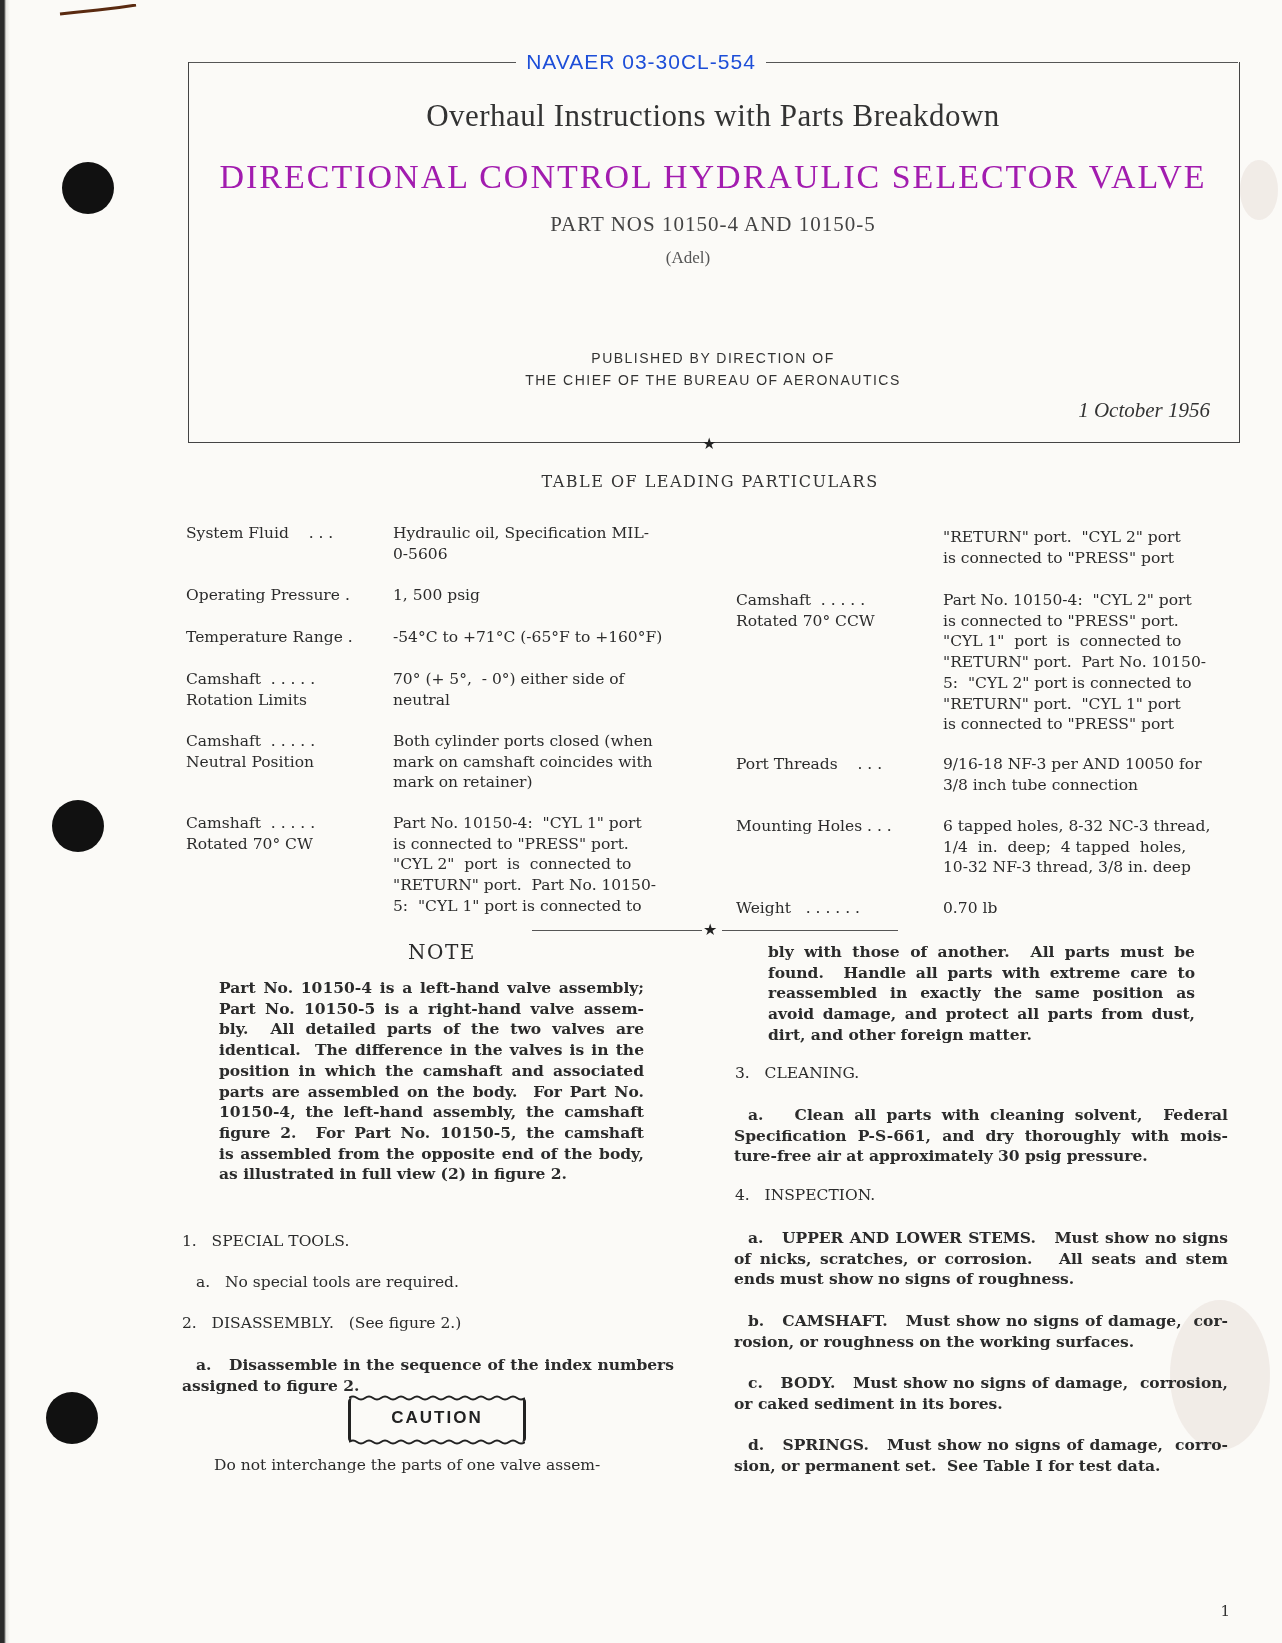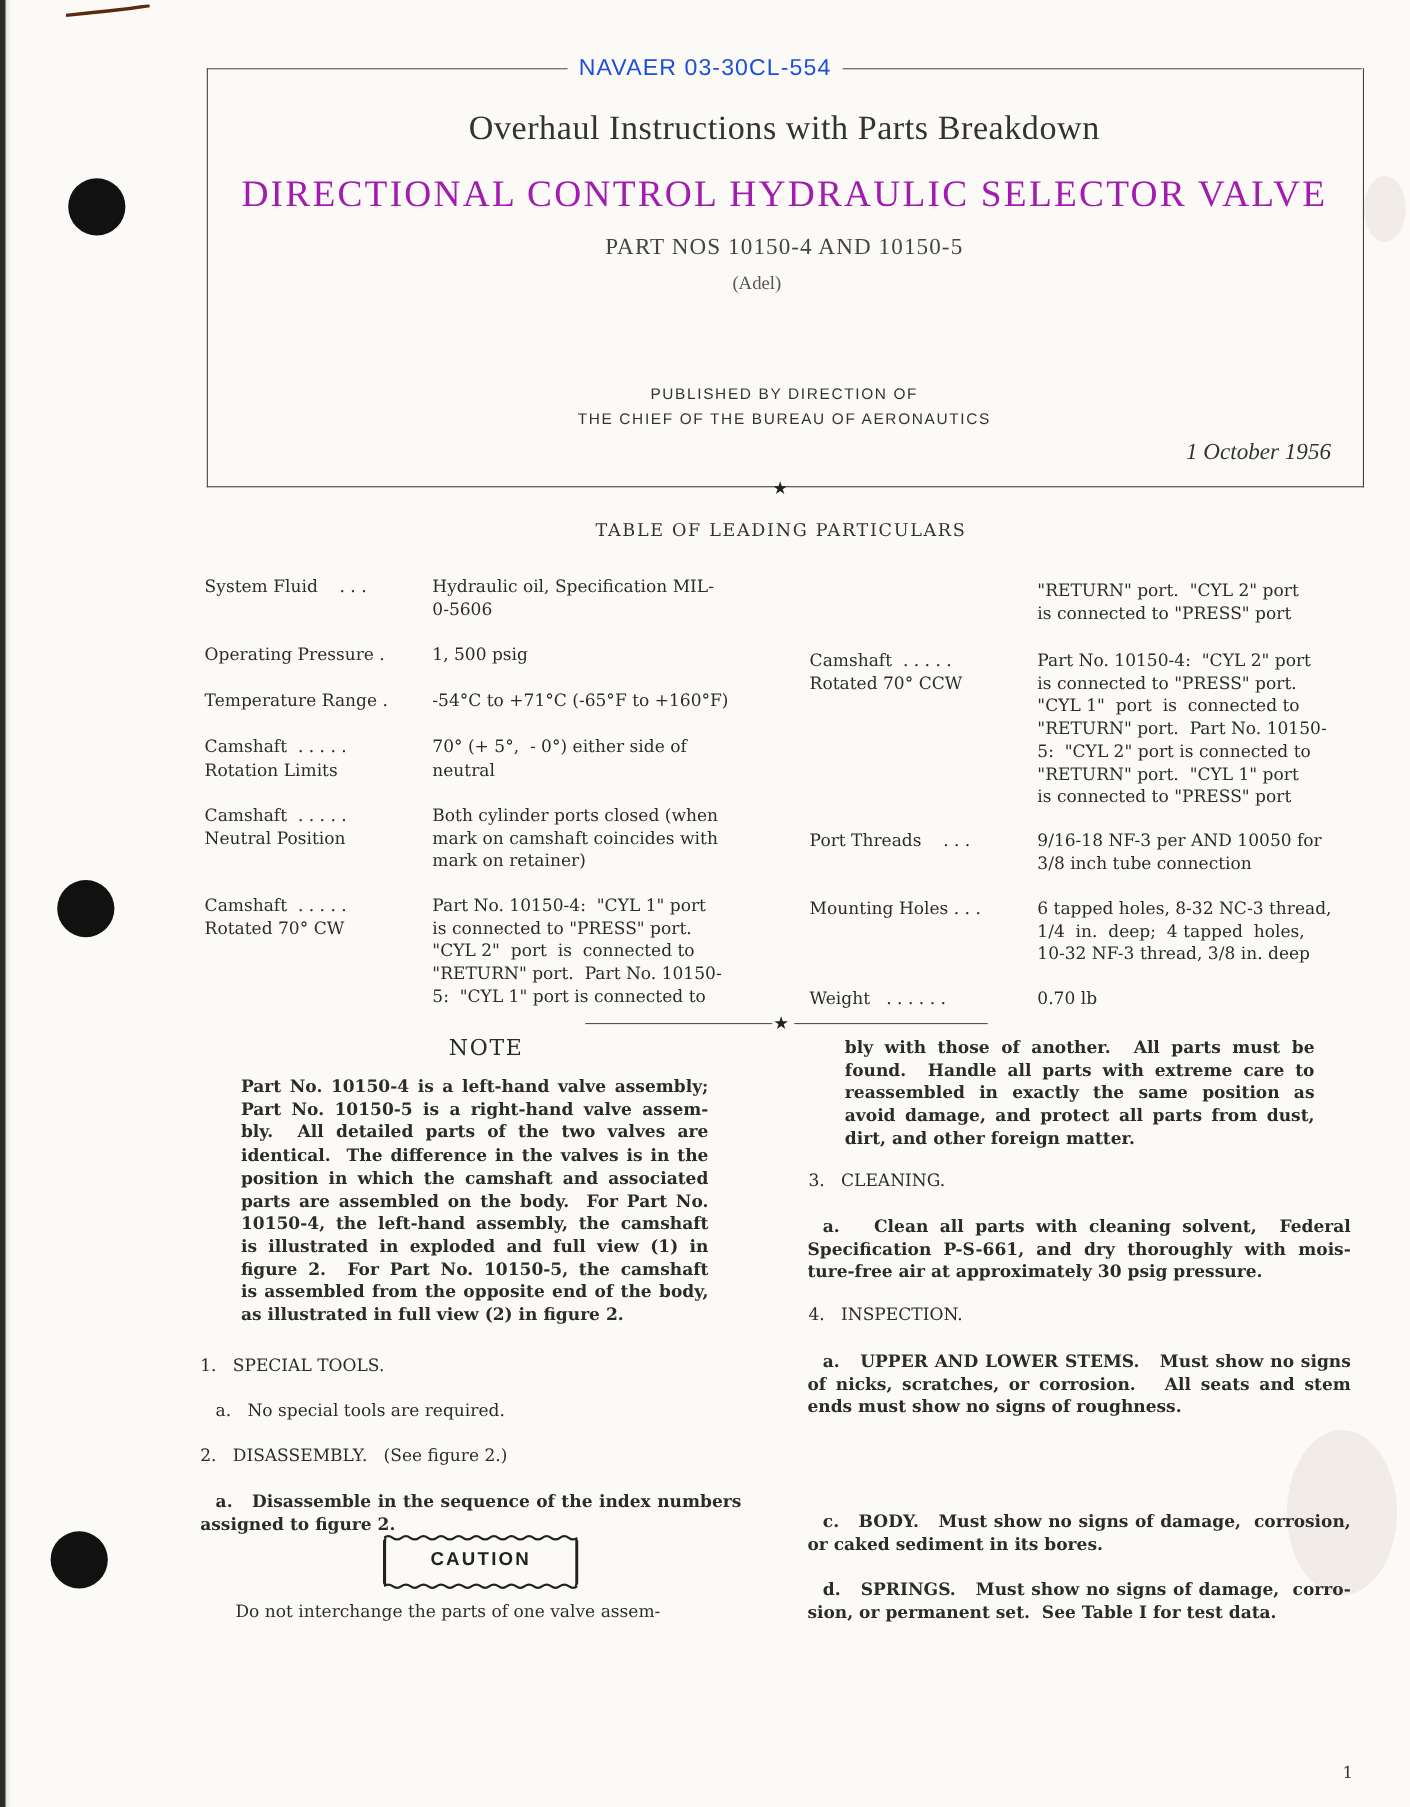--- a/index.html
+++ b/index.html
@@ -155,21 +155,20 @@
 
 <div class="note-title">NOTE</div>
 <div class="para" id="note-para" style="left:219px;top:978px;width:425px;">
     <span class="line">Part No. 10150-4 is a left-hand valve assembly;</span>
     <span class="line">Part No. 10150-5 is a right-hand valve assem-</span>
     <span class="line">bly.  All detailed parts of the two valves are</span>
     <span class="line">identical.  The difference in the valves is in the</span>
     <span class="line">position in which the camshaft and associated</span>
     <span class="line">parts are assembled on the body.  For Part No.</span>
     <span class="line">10150-4, the left-hand assembly, the camshaft</span>
-    <span class="line">is illustrated in exploded and full view (1) in</span>
     <span class="line">figure 2.  For Part No. 10150-5, the camshaft</span>
     <span class="line">is assembled from the opposite end of the body,</span>
     <span class="line last">as illustrated in full view (2) in figure 2.</span>
   </div>
 
 <div class="heading" style="left:182px;top:1232px;">1.   SPECIAL TOOLS.</div>
 <div class="heading" style="left:196px;top:1273px;">a.   No special tools are required.</div>
 <div class="heading" style="left:182px;top:1314px;">2.   DISASSEMBLY.   (See figure 2.)</div>
 <div class="para" id="disasm-a" style="left:182px;top:1355px;width:492px;">
     <span class="line" style="padding-left: 14px;">a.   Disassemble in the sequence of the index numbers</span>
@@ -202,20 +201,22 @@
     <span class="line last">ture-free air at approximately 30 psig pressure.</span>
   </div>
 
 <div class="heading" style="left:735px;top:1186px;">4.   INSPECTION.</div>
 <div class="para" id="insp-a" style="left:734px;top:1228px;width:494px;">
     <span class="line" style="padding-left: 14px;">a.   UPPER AND LOWER STEMS.   Must show no signs</span>
     <span class="line">of nicks, scratches, or corrosion.   All seats and stem</span>
     <span class="line last">ends must show no signs of roughness.</span>
   </div>
 <div class="para" id="insp-b" style="left:734px;top:1311px;width:494px;">
+    <span class="line" style="padding-left: 14px;">b.   CAMSHAFT.   Must show no signs of damage,  cor-</span>
+    <span class="line last">rosion, or roughness on the working surfaces.</span>
   </div>
 <div class="para" id="insp-c" style="left:734px;top:1373px;width:494px;">
     <span class="line" style="padding-left: 14px;">c.   BODY.   Must show no signs of damage,  corrosion,</span>
     <span class="line last">or caked sediment in its bores.</span>
   </div>
 <div class="para" id="insp-d" style="left:734px;top:1435px;width:494px;">
     <span class="line" style="padding-left: 14px;">d.   SPRINGS.   Must show no signs of damage,  corro-</span>
     <span class="line last">sion, or permanent set.  See Table I for test data.</span>
   </div>
 

